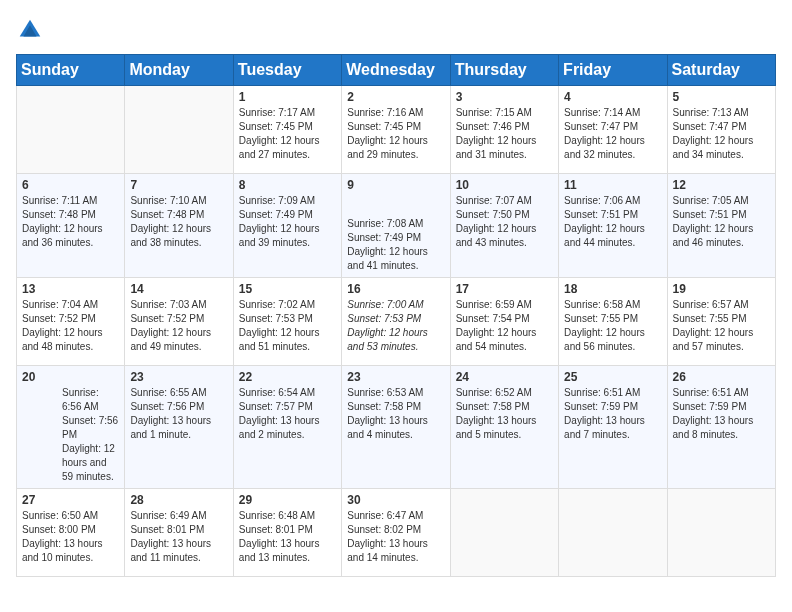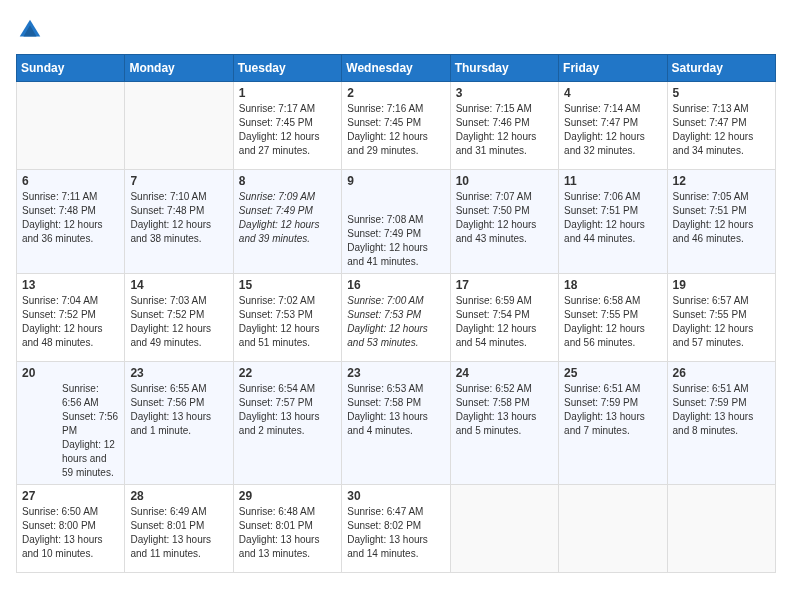--- a/index.html
+++ b/index.html
@@ -53,21 +53,21 @@
       color: #555;
     }
     .calendar {
       width: 100%;
       border-collapse: collapse;
       border: 1px solid #ccc;
     }
     .calendar th {
       background-color: #2176c7;
       color: #fff;
-      font-size: 12px;
+      font-size: 16px;
       font-weight: bold;
       padding: 6px 4px;
       text-align: left;
       border: 1px solid #1a5fa0;
     }
     .calendar td {
       vertical-align: top;
       border: 1px solid #ddd;
       padding: 4px 5px;
       width: 108px;
@@ -172,21 +172,21 @@
 Daylight: 12 hours and 36 minutes.</div>
         </td>
         <td>
           <span class="day-number">7</span>
           <div class="day-info" style="white-space: pre-line;">Sunrise: 7:10 AM
 Sunset: 7:48 PM
 Daylight: 12 hours and 38 minutes.</div>
         </td>
         <td>
           <span class="day-number">8</span>
-          <div class="day-info" style="white-space: pre-line; font-style: italic;">Sunrise: 7:09 AM
+          <div class="day-info" style="white-space: pre-line;">Sunrise: 7:09 AM
 Sunset: 7:49 PM
 Daylight: 12 hours and 39 minutes.</div>
         </td>
         <td>
           <span class="day-number">9</span>
           <div class="day-info" style="white-space: pre-line; margin-top: 25px;">Sunrise: 7:08 AM
 Sunset: 7:49 PM
 Daylight: 12 hours and 41 minutes.</div>
         </td>
         <td>

